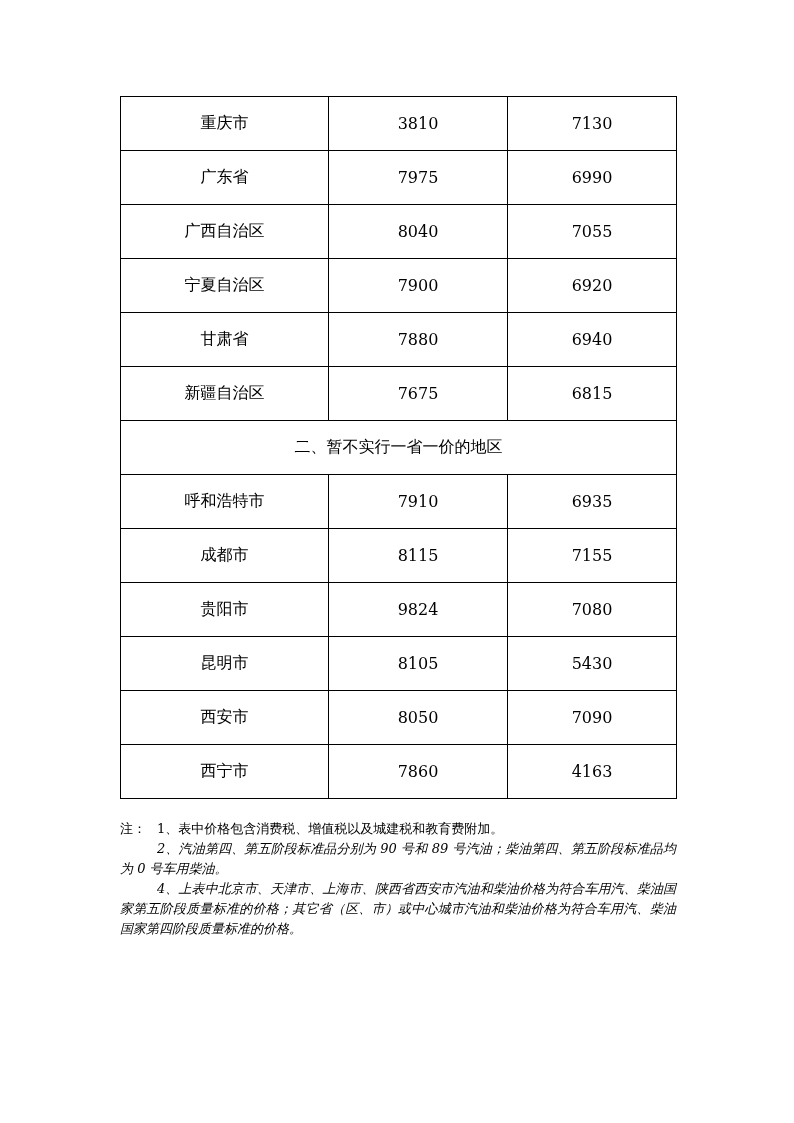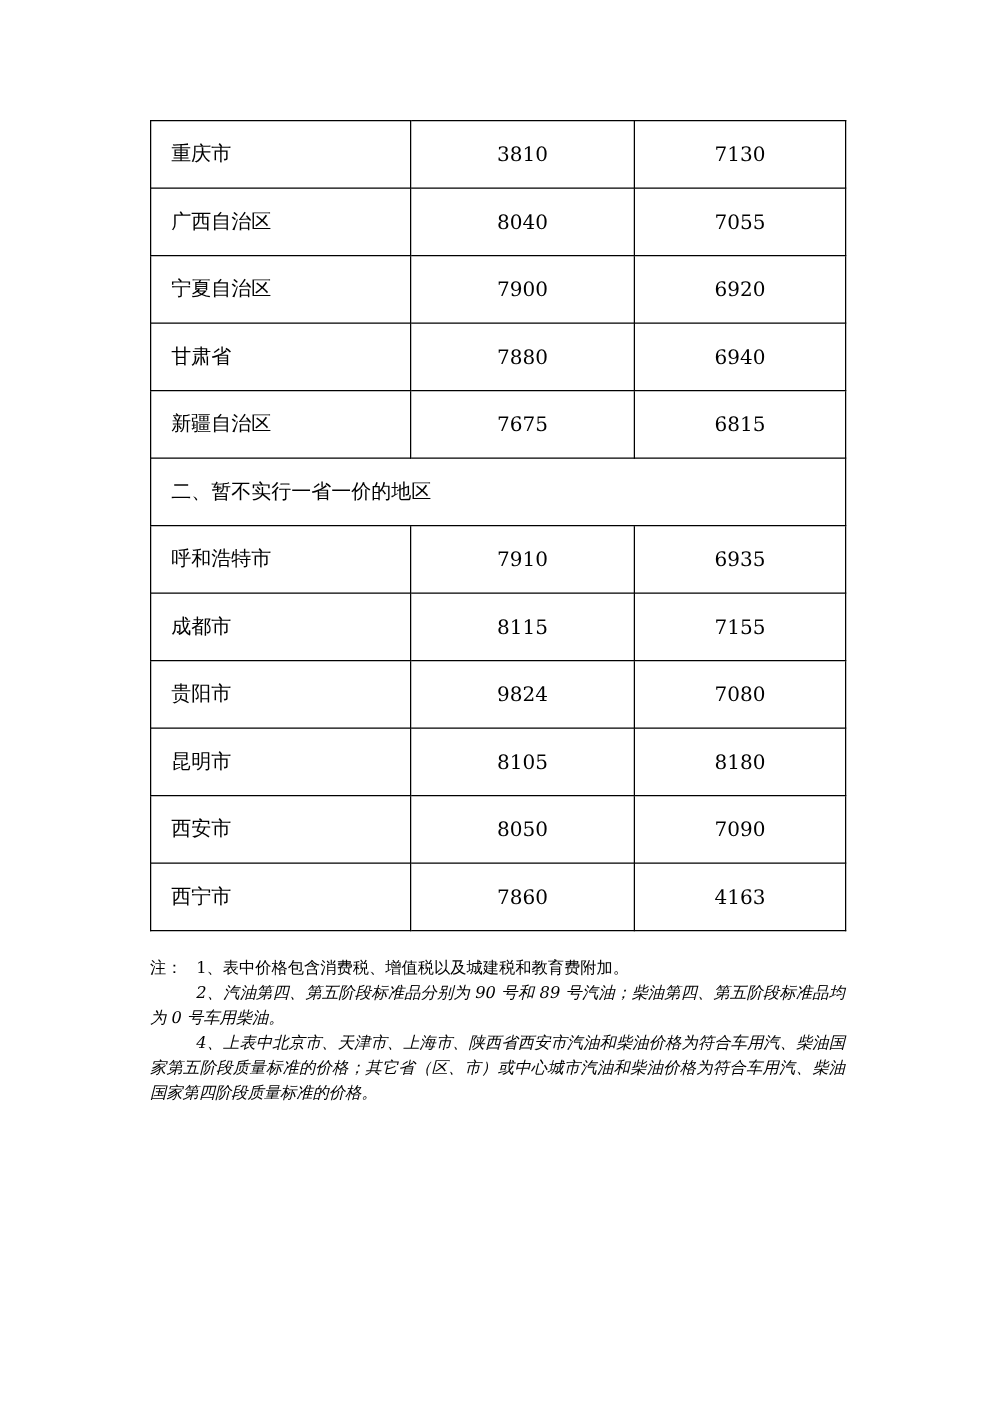--- a/index.html
+++ b/index.html
@@ -28,20 +28,21 @@
     table-layout: fixed;
   }
   table.price-table td {
     border: 1px solid #000000;
     font-size: 16px;
     color: #000000;
     vertical-align: middle;
     padding: 16px;
     overflow: hidden;
     white-space: nowrap;
+    text-align: center;
   }
   tr.data-row { height: 41.5px; }
   tr.section-row { height: 47px; }
   td.region-cell {
     text-align: left;
     padding-left: 62px;
   }
   td.num-cell {
     text-align: center;
   }
@@ -80,20 +81,25 @@
         <col style="width:179px">
         <col style="width:169px">
       </colgroup>
       <tbody>
         <tr class="data-row">
           <td class="region-cell">重庆市</td>
           <td class="num-cell">3810</td>
           <td class="num-cell">7130</td>
         </tr>
         <tr class="data-row">
+          <td class="region-cell">广东省</td>
+          <td class="num-cell">7975</td>
+          <td class="num-cell">6990</td>
+        </tr>
+        <tr class="data-row">
           <td class="region-cell">广西自治区</td>
           <td class="num-cell">8040</td>
           <td class="num-cell">7055</td>
         </tr>
         <tr class="data-row">
           <td class="region-cell">宁夏自治区</td>
           <td class="num-cell">7900</td>
           <td class="num-cell">6920</td>
         </tr>
         <tr class="data-row">
@@ -122,21 +128,21 @@
           <td class="num-cell">7155</td>
         </tr>
         <tr class="data-row">
           <td class="region-cell">贵阳市</td>
           <td class="num-cell">9824</td>
           <td class="num-cell">7080</td>
         </tr>
         <tr class="data-row">
           <td class="region-cell">昆明市</td>
           <td class="num-cell">8105</td>
-          <td class="num-cell">8180</td>
+          <td class="num-cell">5430</td>
         </tr>
         <tr class="data-row">
           <td class="region-cell">西安市</td>
           <td class="num-cell">8050</td>
           <td class="num-cell">7090</td>
         </tr>
         <tr class="data-row">
           <td class="region-cell">西宁市</td>
           <td class="num-cell">7860</td>
           <td class="num-cell">4163</td>

